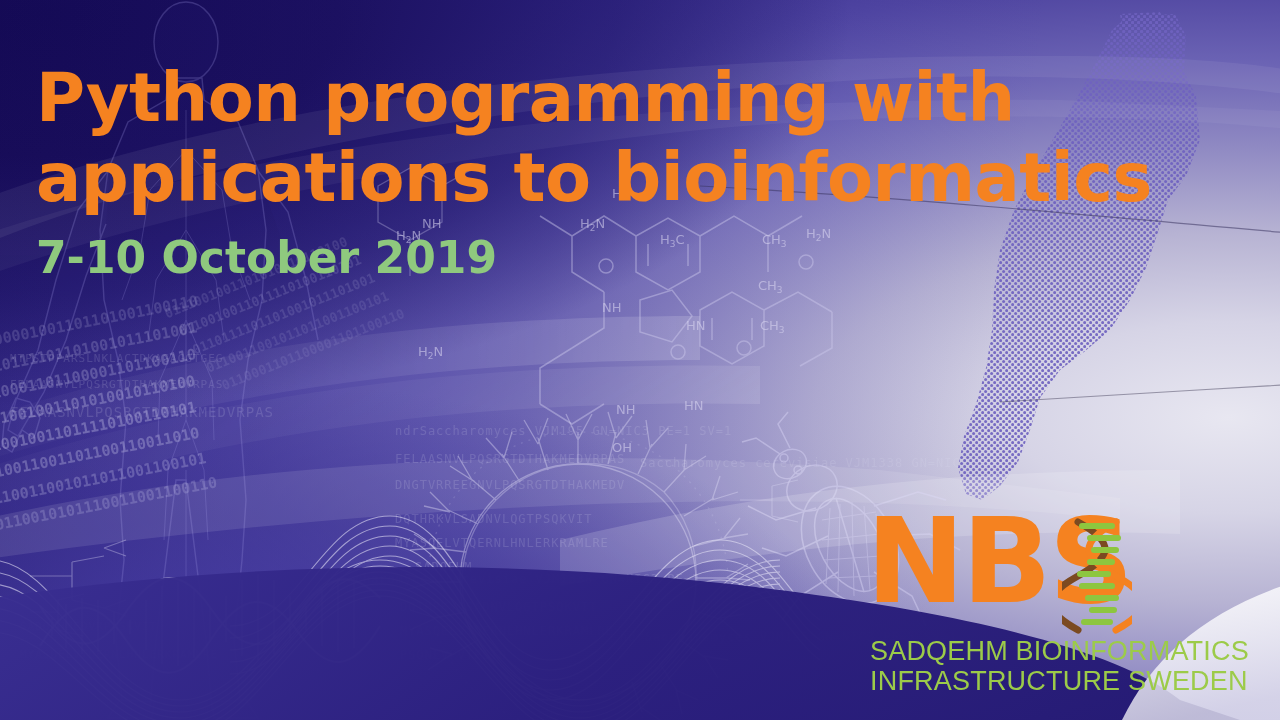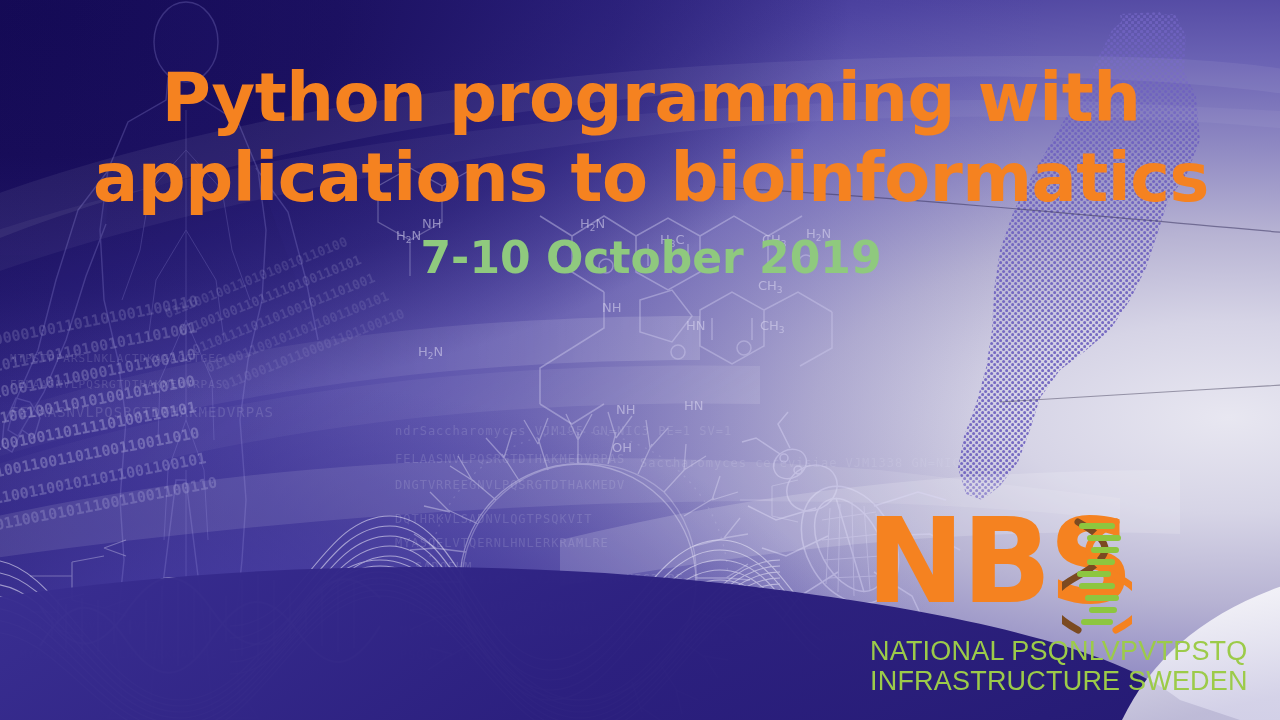--- a/index.html
+++ b/index.html
@@ -23,21 +23,21 @@
     background:linear-gradient(100deg, rgba(40,28,120,0.0) 0%, rgba(55,44,150,0.25) 42%, rgba(70,60,170,0.10) 62%, rgba(0,0,0,0) 75%);
   }
   .bg-bottom-left{
     background:radial-gradient(70% 60% at 18% 96%, rgba(74,64,168,0.85) 0%, rgba(62,52,150,0.5) 40%, rgba(0,0,0,0) 72%);
   }
 
   
   svg.art{position:absolute;left:0;top:0;width:1280px;height:720px;}
 
   
-  .title-block{position:absolute;left:36px;top:58px;width:1230px;text-align:center;}
+  .title-block{position:absolute;left:36px;top:58px;width:1230px;}
   .title-line{
     font-weight:700;
     font-size:67px;
     line-height:80px;
     letter-spacing:-0.5px;
     color:#f58220;
     white-space:nowrap;
   }
   .date-line{
     margin-top:16px;
@@ -438,18 +438,18 @@
           <path d="M28 46 L50 46"></path>
           <path d="M18 58 L46 58"></path>
           <path d="M20 70 L50 70"></path>
           <path d="M26 82 L54 82"></path>
           <path d="M30 94 L52 94"></path>
           <path d="M22 106 L48 106"></path>
         </g>
       </svg>
     </div>
     <div class="logo-sub">
-      <span class="l1">NATIONAL PSQNLVPVTPSTQ</span>
+      <span class="l1">SADQEHM BIOINFORMATICS</span>
       <span class="l2">INFRASTRUCTURE SWEDEN</span>
     </div>
   </div>
 
 </div>
 
 </body></html>

